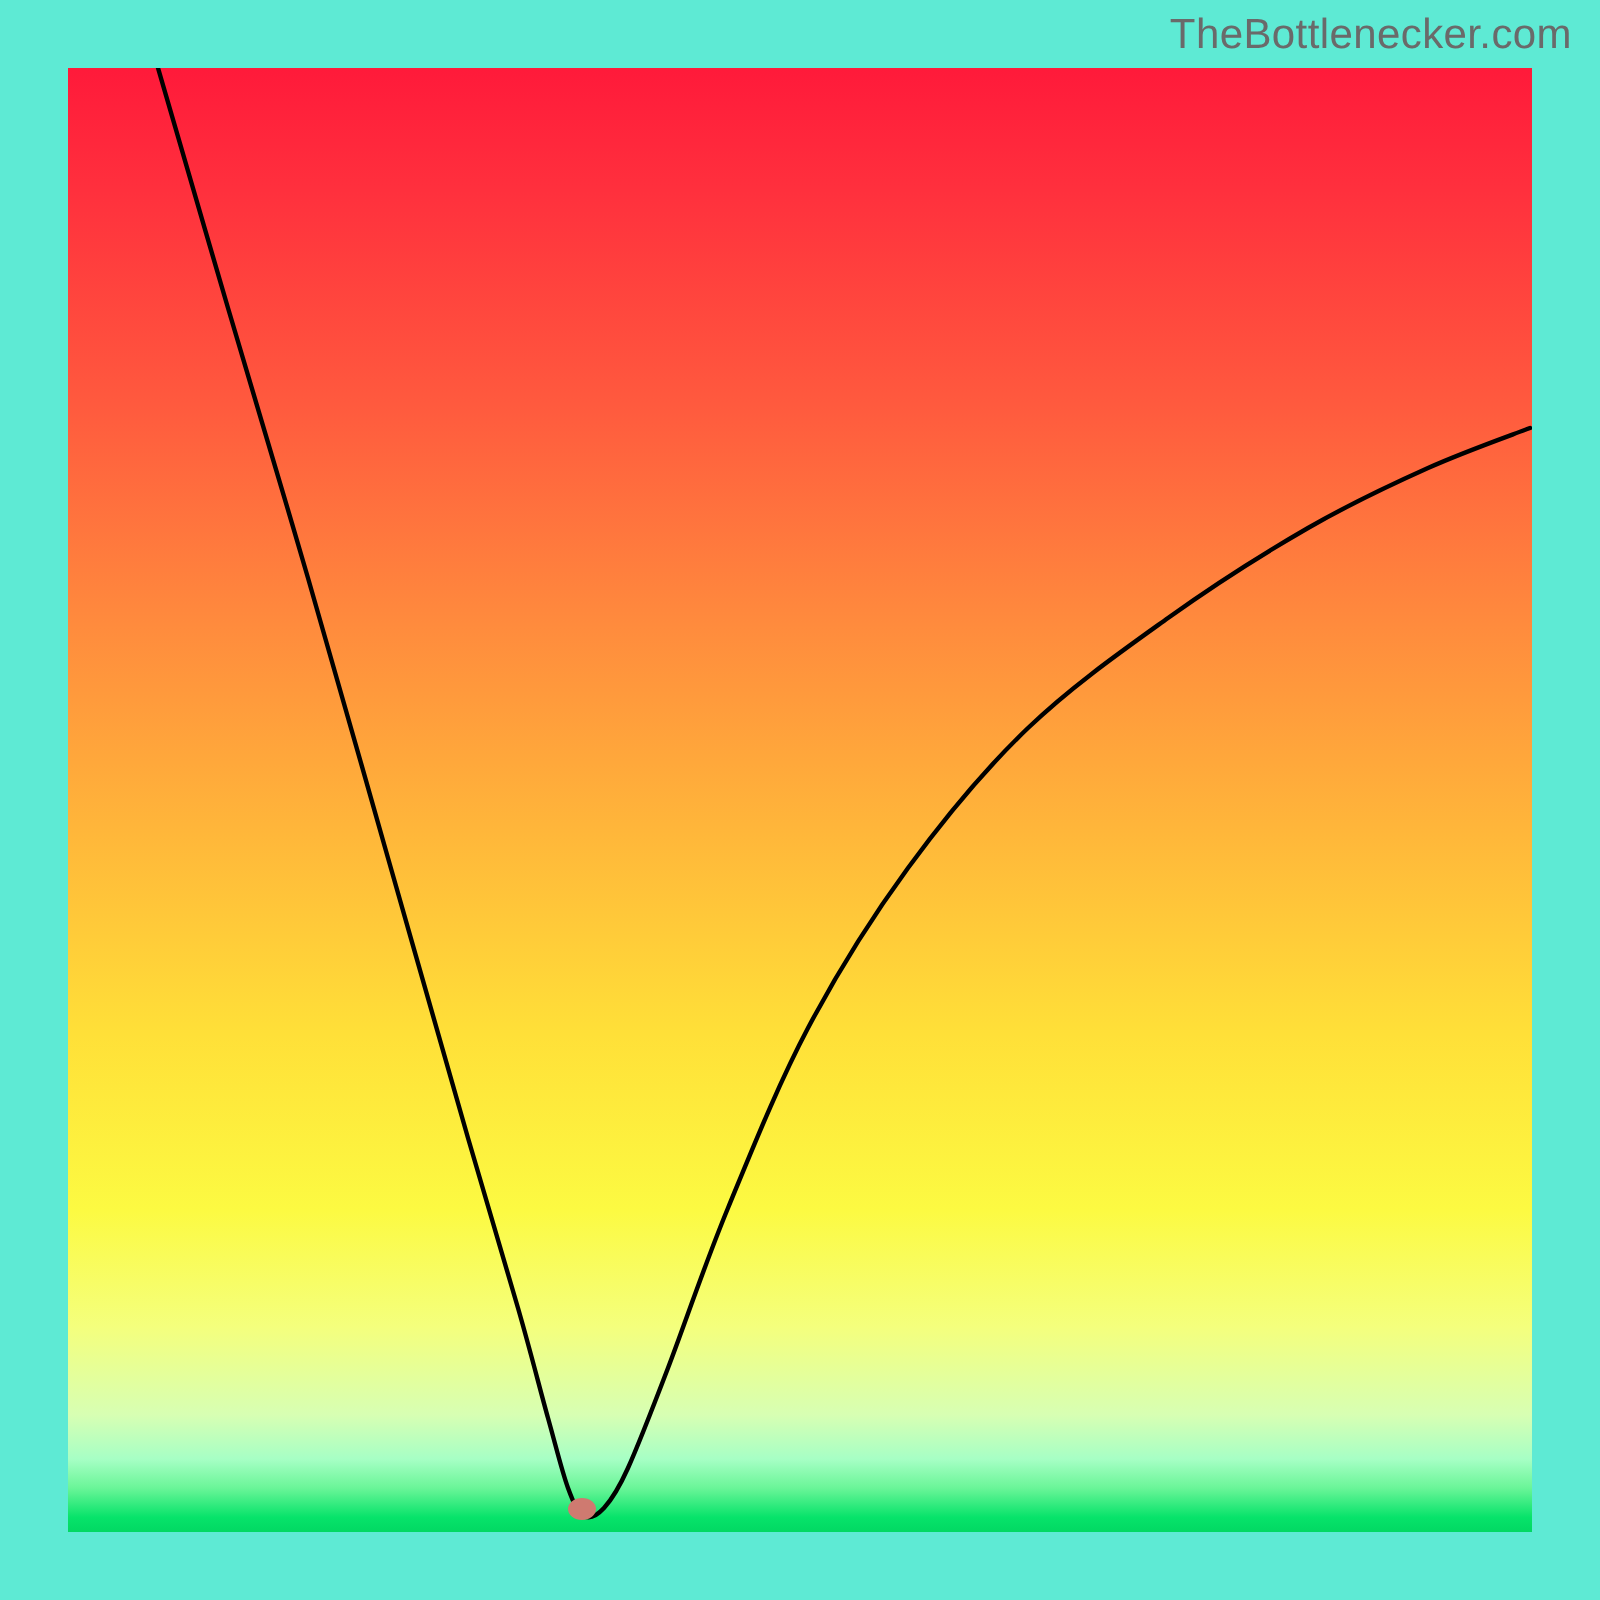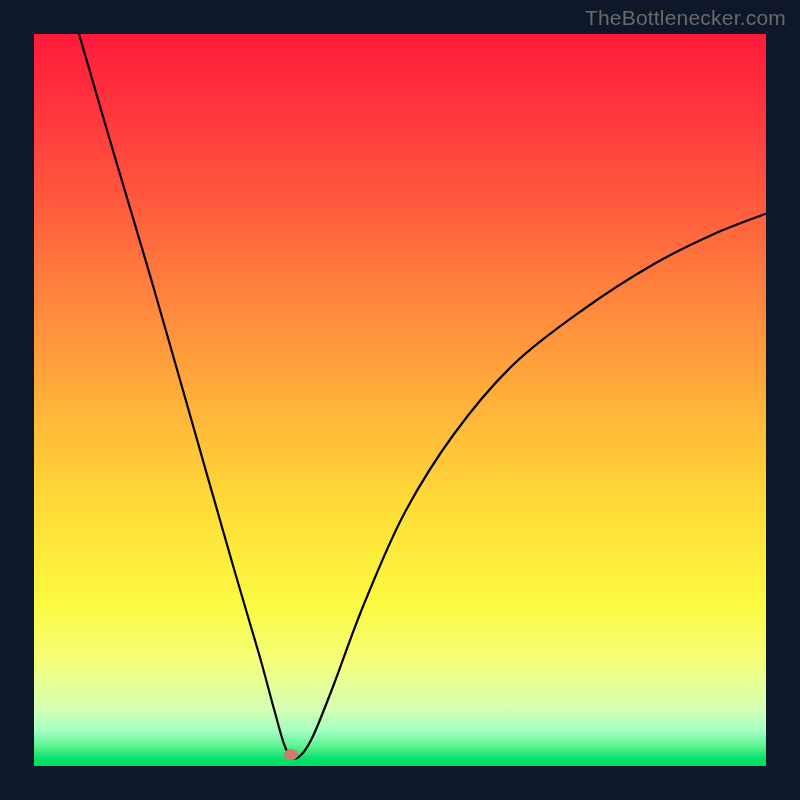--- a/index.html
+++ b/index.html
@@ -10,21 +10,21 @@
     background: #000;
     overflow: hidden;
     font-family: Arial, Helvetica, sans-serif;
   }
   .frame {
     position: absolute;
     left: 0;
     top: 0;
     width: 800px;
     height: 800px;
-    background: #0f172a;
+    background: #5eead4;
   }
   .plot-area {
     position: absolute;
     left: 34px;
     top: 34px;
     width: 732px;
     height: 732px;
     overflow: hidden;
   }
   .gradient {

